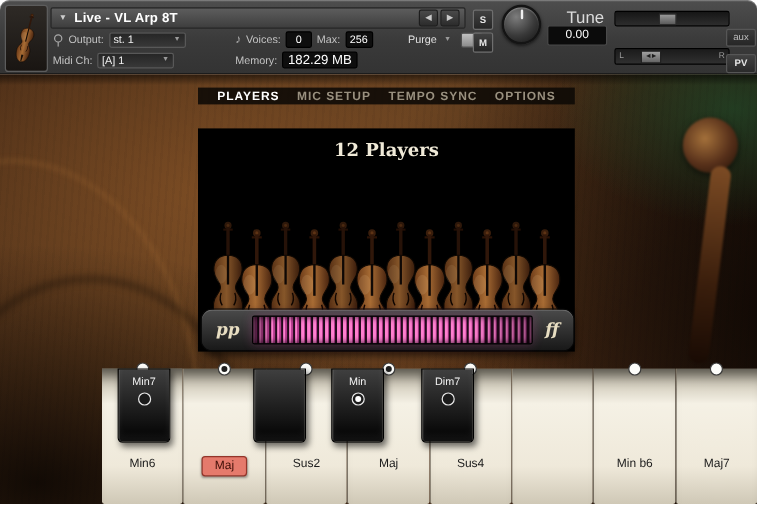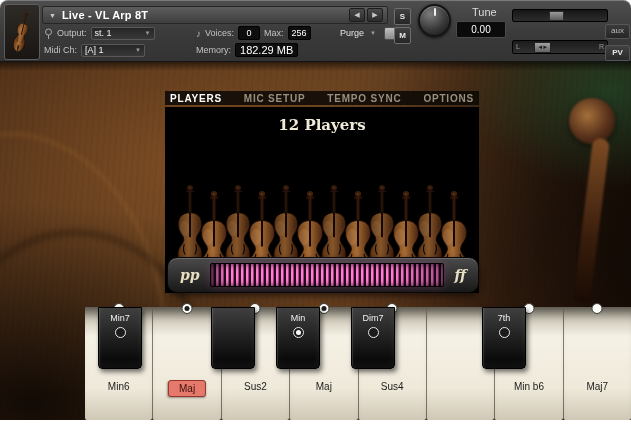--- a/index.html
+++ b/index.html
@@ -45,21 +45,21 @@
   .sm-col{position:absolute;left:394px;top:8px;display:flex;flex-direction:column;gap:2px;}
   .sm-btn{width:15px;height:15px;background:linear-gradient(#414141,#262626);border:1px solid #6e6e6e;border-radius:2px;
         color:#e8e8e8;font-size:8px;font-weight:bold;display:flex;align-items:center;justify-content:center;}
 
   .knob{position:absolute;left:418px;top:4px;width:33px;height:33px;border-radius:50%;
         background:radial-gradient(circle at 35% 28%,#7d7d7d,#3a3a3a 55%,#121212);
         border:2px solid #141414;box-sizing:border-box;
         box-shadow:0 1px 3px rgba(0,0,0,.7), inset 0 1px 1px rgba(255,255,255,.25);}
   .knob::after{content:"";position:absolute;left:50%;top:2px;width:2px;height:8px;background:#efefef;
         transform:translateX(-50%);border-radius:1px;}
-  .tune-label{position:absolute;left:472px;top:6px;font-size:11px;color:#dcdcdc;}
+  .tune-label{position:absolute;left:472px;top:6px;font-size:14px;color:#dcdcdc;}
   .tune-display{position:absolute;left:456px;top:21px;width:48px;height:15px;background:#0b0b0b;border:1px solid #4a4a4a;
         border-radius:2px;color:#fff;font-size:10px;text-align:center;line-height:15px;}
 
   .vol-slider{position:absolute;left:512px;top:9px;width:94px;height:11px;background:linear-gradient(#161616,#2d2d2d);
         border:1px solid #000;border-radius:2px;}
   .vol-handle{position:absolute;left:38%;top:1px;width:13px;height:8px;background:linear-gradient(#9a9a9a,#5c5c5c);
         border:1px solid #2c2c2c;border-radius:1px;}
   .pan-slider{position:absolute;left:512px;top:40px;width:94px;height:12px;background:linear-gradient(#1b1b1b,#303030);
         border:1px solid #000;border-radius:2px;color:#9c9c9c;}
   .pan-l{position:absolute;left:3px;top:2px;font-size:7px;} .pan-r{position:absolute;right:3px;top:2px;font-size:7px;}
@@ -87,22 +87,22 @@
   .bg-scroll::before{content:"";position:absolute;left:8px;top:0;width:46px;height:46px;border-radius:50%;
        background:radial-gradient(circle at 40% 38%,#a3703a,#57301a 55%,#200f05);box-shadow:0 2px 6px rgba(0,0,0,.6);}
   .bg-scroll::after{content:"";position:absolute;left:22px;top:40px;width:17px;height:165px;border-radius:8px;
        background:linear-gradient(#7c4b24,#3a1e0c 60%,#190b04);transform:rotate(7deg);}
   .bg-curve{position:absolute;left:-150px;top:70px;width:310px;height:430px;border-radius:50%;
        border:4px solid rgba(196,126,62,.18);filter:blur(2px);}
   .bg-curve2{position:absolute;left:-60px;bottom:-120px;width:260px;height:300px;border-radius:50%;
        border:5px solid rgba(0,0,0,.35);filter:blur(3px);}
 
   
-  .main-tabs{position:absolute;left:165px;top:29px;width:314px;height:14px;background:rgba(12,9,6,.88);
-       display:flex;align-items:center;justify-content:space-between;padding:0 5px;box-sizing:border-box;z-index:6;}
+  .main-tabs{position:absolute;left:165px;top:11px;width:314px;height:14px;background:rgba(12,9,6,.88);
+       display:flex;align-items:center;justify-content:space-between;padding:0 16px;box-sizing:border-box;z-index:6;}
   .main-tab{font-size:10px;font-weight:bold;letter-spacing:.8px;color:#99907f;}
   .main-tab.active{color:#fff;}
 
   
   .players-panel{position:absolute;left:165px;top:45px;width:314px;height:186px;background:#000;z-index:6;overflow:hidden;font-weight:bold;}
   .panel-title{margin-top:9px;text-align:center;color:#f0ead8;font-family:"DejaVu Serif",serif;font-size:15px;}
   .violin-row{position:absolute;left:0;right:0;bottom:2px;height:106px;display:flex;justify-content:center;align-items:flex-end;}
   .violin{width:42px;height:102px;margin:0 -9px;}
   .violin:nth-child(odd){transform:translateY(-9px) scale(.94);filter:brightness(.8);z-index:1;}
   .violin:nth-child(even){z-index:2;}
@@ -326,19 +326,18 @@
           <div class="white-key"><span class="wk-label">Sus4</span><span class="radio wk-radio"></span></div>
           <div class="white-key"></div>
           <div class="white-key"><span class="wk-label">Min b6</span><span class="radio wk-radio"></span></div>
           <div class="white-key"><span class="wk-label">Maj7</span><span class="radio wk-radio"></span></div>
         </div>
       <div class="black-keys">
           <div class="black-key" style="left: 13px;"><div class="bk-label">Min7</div><span class="radio"></span></div>
           <div class="black-key" style="left: 126px;"></div>
           <div class="black-key" style="left: 191px;"><div class="bk-label">Min</div><span class="radio sel"></span></div>
           <div class="black-key" style="left: 266px;"><div class="bk-label">Dim7</div><span class="radio"></span></div>
-          <div class="black-key" style="left: 397px;"><div class="bk-label">7th</div><span class="radio"></span></div>
         </div>
     </div>
   </div>
 
 
 </div>
 
 </body></html>

